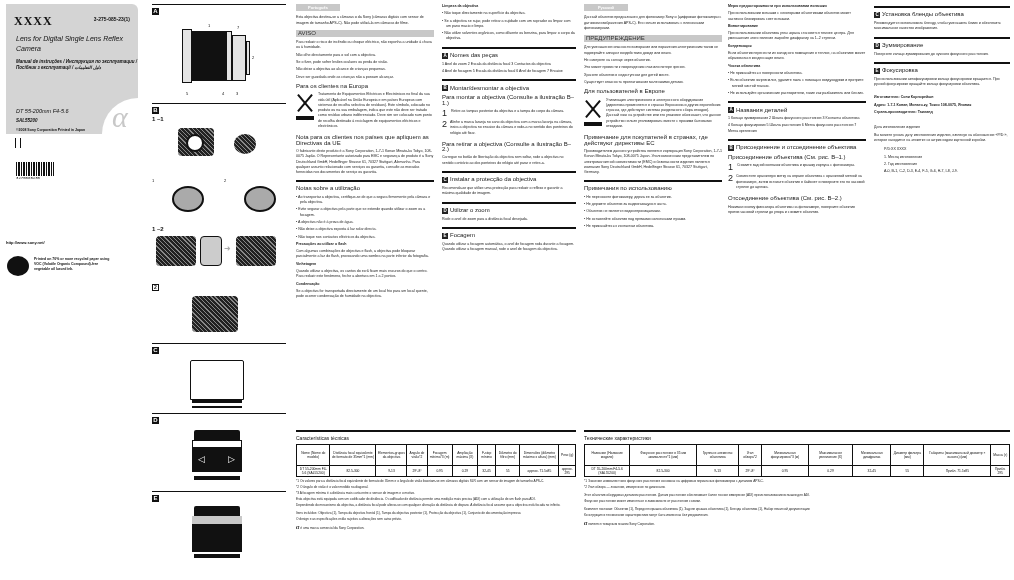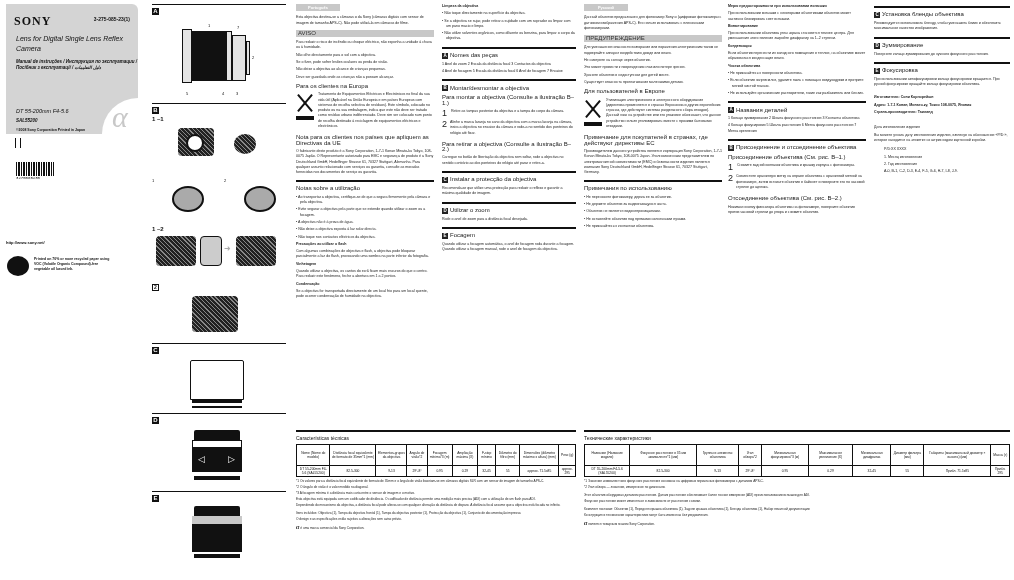--- a/index.html
+++ b/index.html
@@ -67,21 +67,21 @@
   .foot { font-size: 3.2px; line-height: 5px; margin-top: 2px; color: #222; }
   .foot p { margin-bottom: 1px; }
   .alpha-small { font-family: "Liberation Serif", serif; font-style: italic; font-weight: bold; font-size: 6px; }
 </style>
 </head>
 <body>
 
 <div class="page">
 
   <div class="cover">
-    <div class="brand">SONY</div>
+    <div class="brand">XXXX</div>
     <div class="partno">3-275-085-23(1)</div>
     <div class="title">Lens for Digital Single Lens Reflex Camera</div>
     <div class="manual">Manual de instruções / Инструкция по эксплуатации / Посібник з експлуатації / دليل التعليمات</div>
     <div class="model">DT 55-200mm F4-5.6</div>
     <div class="code">SAL55200</div>
     <div class="copyright">©2008 Sony Corporation  Printed in Japan</div>
     <div class="alpha">
         <span>α</span>
       </div>
   </div>

